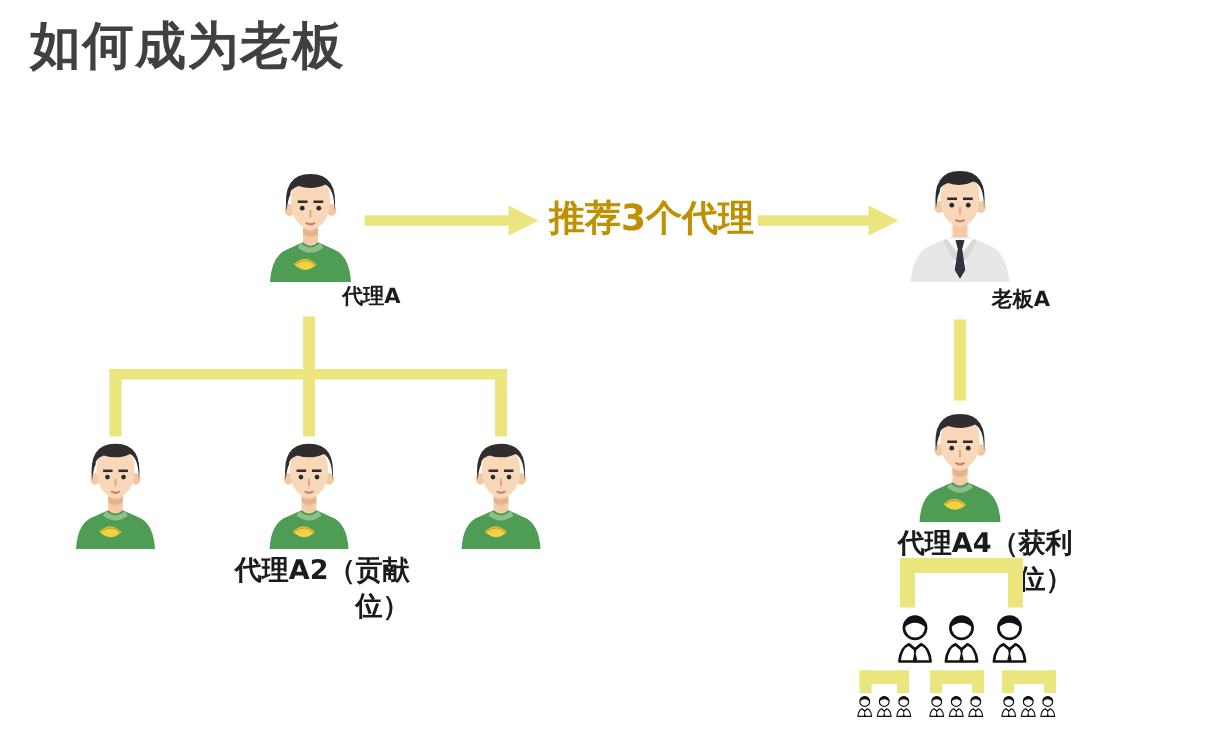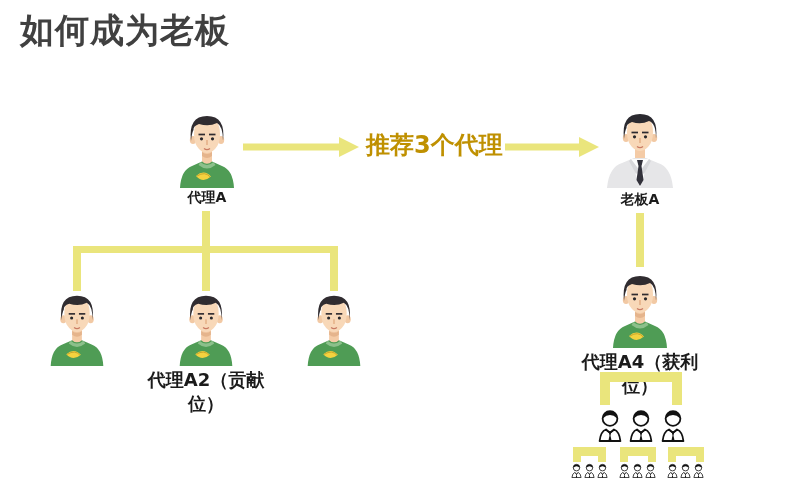--- a/index.html
+++ b/index.html
@@ -5,21 +5,21 @@
   html,body{margin:0;padding:0;background:#fff;}
   body{font-family:"DejaVu Sans","Liberation Sans",sans-serif;}
   #slide{position:relative;width:807px;height:500px;background:#ffffff;overflow:hidden;}
 
   .abs{position:absolute;}
 
   
   #title{left:20px;top:8px;font-size:34px;font-weight:800;color:#404040;letter-spacing:1px;}
 
   
-  .node-label{font-size:14px;font-weight:700;color:#1b1b1b;text-align:center;}
+  .node-label{font-size:14px;font-weight:700;color:#1b1b1b;text-align:right;}
   .node-label.small{font-size:18px;}
 
   
   #arrow-caption{font-size:24px;font-weight:800;color:#BF9000;text-align:left;white-space:nowrap;}
 
   
   .conn{background:#EAE57C;}
   .bracket{box-sizing:border-box;border-top:10px solid #EAE57C;
            border-left:10px solid #EAE57C;border-right:10px solid #EAE57C;}
   .bracket.small{border-top:9px solid #EAE57C;border-left:8px solid #EAE57C;border-right:8px solid #EAE57C;}

